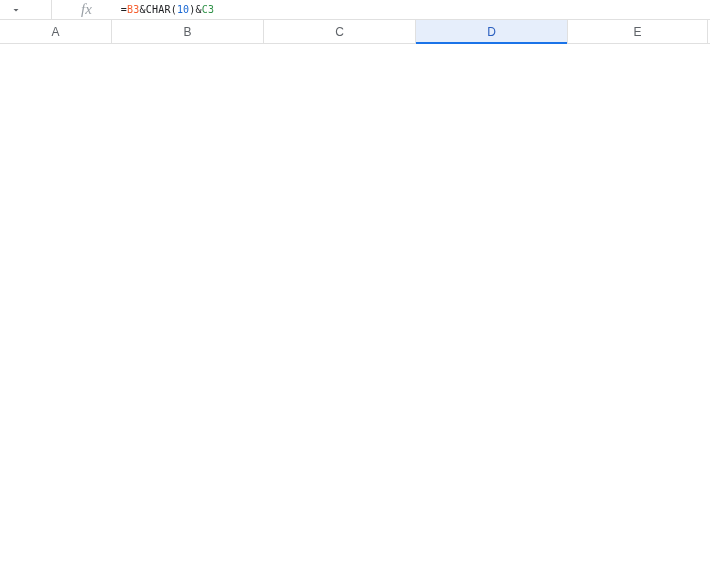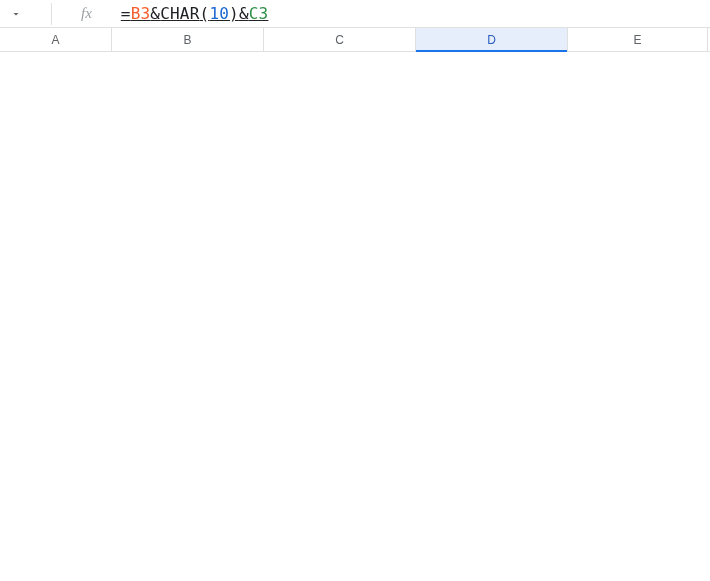--- a/index.html
+++ b/index.html
@@ -7,21 +7,21 @@
     margin: 0;
     font-family: Arial, "Hiragino Sans", "Meiryo", sans-serif;
     font-size: 13px;
     background: #fff;
     color: #222;
     user-select: none;
   }
   .formula-bar {
     display: flex;
     align-items: center;
-    height: 28px;
+    height: 20px;
     border-bottom: 1px solid #e0e0e0;
     padding: 0 6px;
     gap: 25px;
   }
   .fb-dropdown {
     width: 20px;
     display: flex;
     align-items: center;
     justify-content: center;
     color: #5f6368;
@@ -33,24 +33,23 @@
   }
   .fb-fx {
     font-style: italic;
     font-family: Georgia, "Times New Roman", serif;
     font-size: 15px;
     color: #9aa0a6;
     padding: 0 4px;
   }
   .fb-formula {
     font-family: "Consolas", "Menlo", monospace;
-    font-size: 16px;
+    font-size: 10px;
     letter-spacing: 0.2px;
     white-space: nowrap;
-    text-decoration: underline;
   }
   .fb-formula .eq { color: #202124; }
   .fb-formula .ref1 { color: #f55d2d; }
   .fb-formula .amp { color: #202124; }
   .fb-formula .fn { color: #202124; }
   .fb-formula .paren { color: #202124; }
   .fb-formula .num { color: #1967d2; }
   .fb-formula .ref2 { color: #2e9147; }
 
   .sheet {

